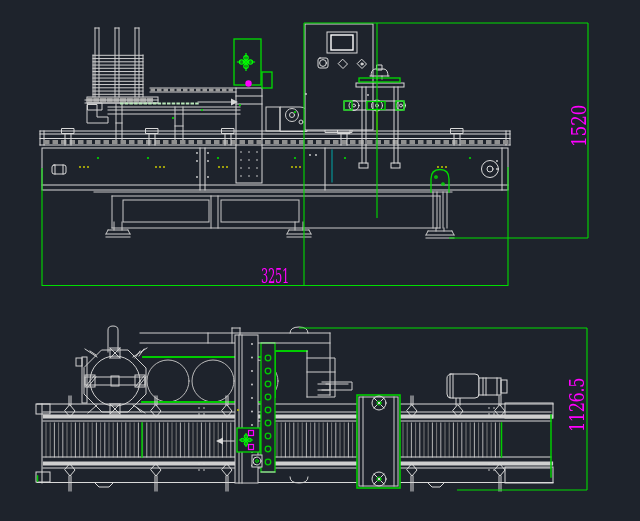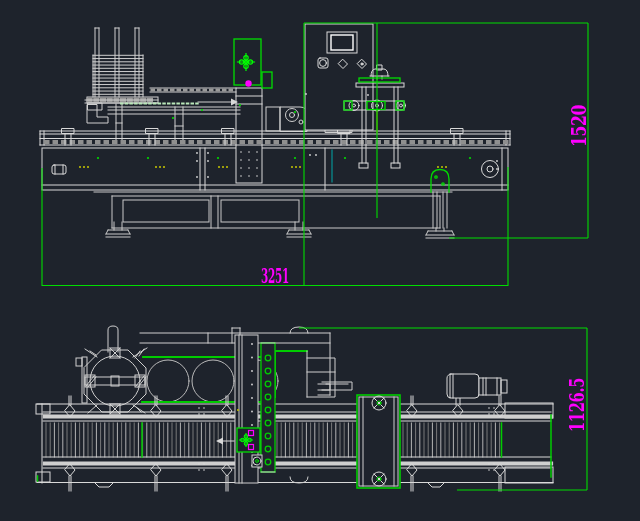--- a/index.html
+++ b/index.html
@@ -1,20 +1,19 @@
 <!DOCTYPE html>
 <html><head>
 <meta charset="utf-8">
 <style>
   html,body{margin:0;padding:0;background:#14181f;}
   .canvas{
     position:relative;width:640px;height:521px;overflow:hidden;
     background:#1e232c;
     font-family:"DejaVu Sans",sans-serif;
-    font-weight:bold;
   }
   svg{position:absolute;left:0;top:0;}
   .dimtext{
     font-family:"DejaVu Serif",serif;
     font-size:20px;
     fill:#ff00ff;
     letter-spacing:-0.5px;
   }
 </style>
 </head>

